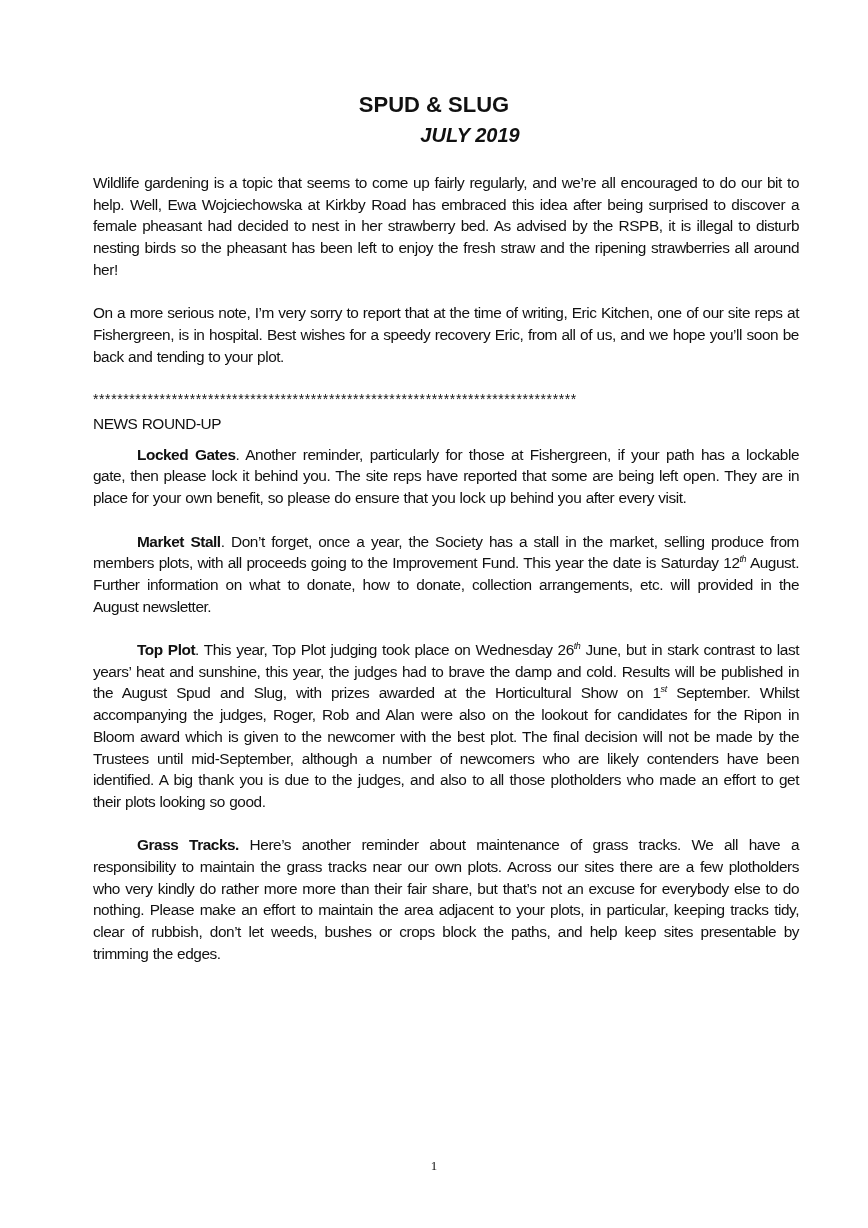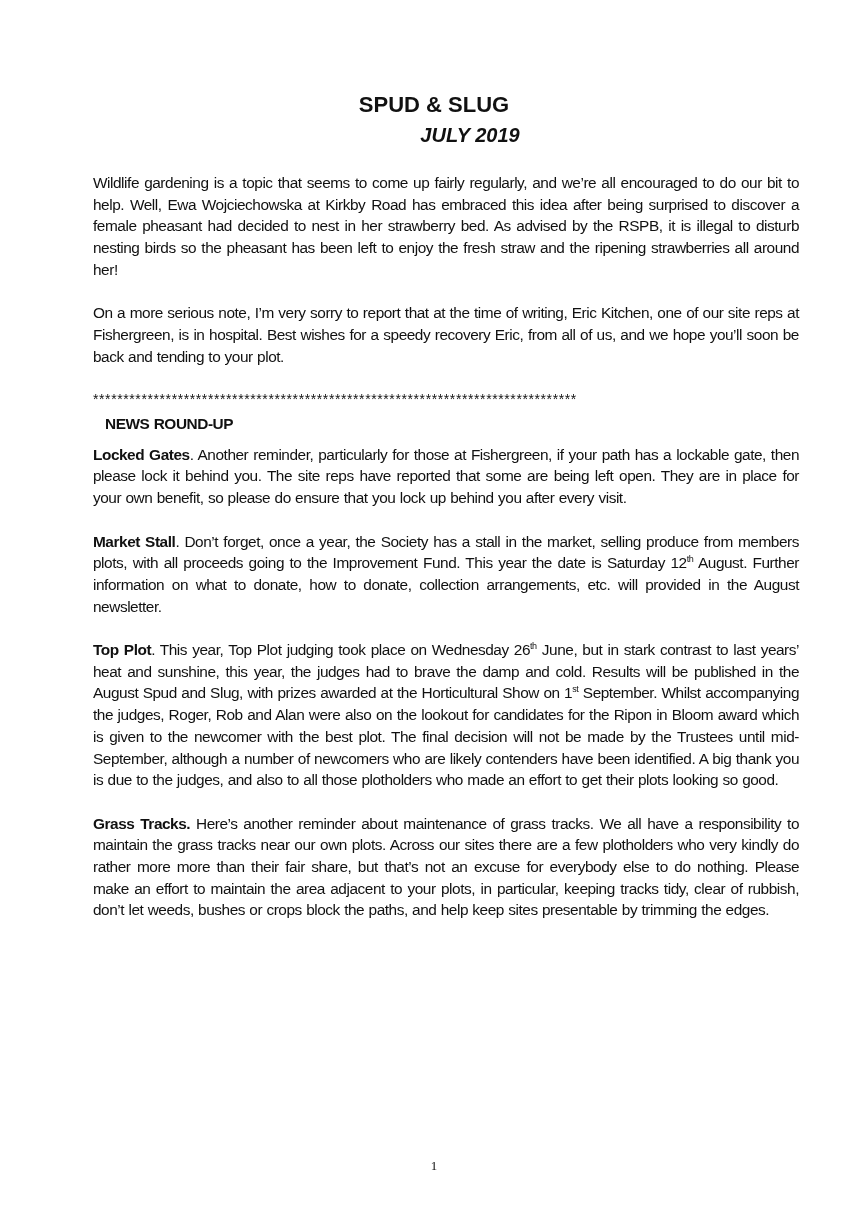--- a/index.html
+++ b/index.html
@@ -17,27 +17,27 @@
     .subtitle {
       position: absolute; left: 0; width: 868px; top: 124px;
       text-align: center; font-weight: bold; font-style: italic; font-size: 20px; padding-left: 36px;
     }
     .body {
       position: absolute; left: 93px; width: 706px; top: 172px;
       font-size: 15.4px; line-height: 21.7px; text-align: justify;
       letter-spacing: -0.45px; word-spacing: 0.5px;
     }
     .para { margin: 0 0 21.7px 0; text-align: justify; }
-    .section-head { font-weight: bold; margin: 0 0 9px 12px; }
+    .section-head { font-weight: normal; margin: 0 0 9px 0; }
     .rule {
       margin: 0 0 3px 0; letter-spacing: 0.6px; white-space: nowrap; overflow: hidden;
       font-size: 14px; line-height: 21px;
     }
-    .item-title { font-weight: bold; }
-    sup { font-size: 9px; line-height: 0; vertical-align: super; }
+    .item-title { font-weight: bold; margin-left: 44px; }
+    sup { font-size: 9px; line-height: 0; vertical-align: super; font-style: italic; }
     .pagenum {
       position: absolute; left: 0; width: 868px; top: 1158px; text-align: center;
       font-family: "Liberation Serif", serif; font-size: 13px;
     }
   </style>
 </head>
 <body>
 
 <div class="page">
   <div class="title">SPUD &amp; SLUG</div>

